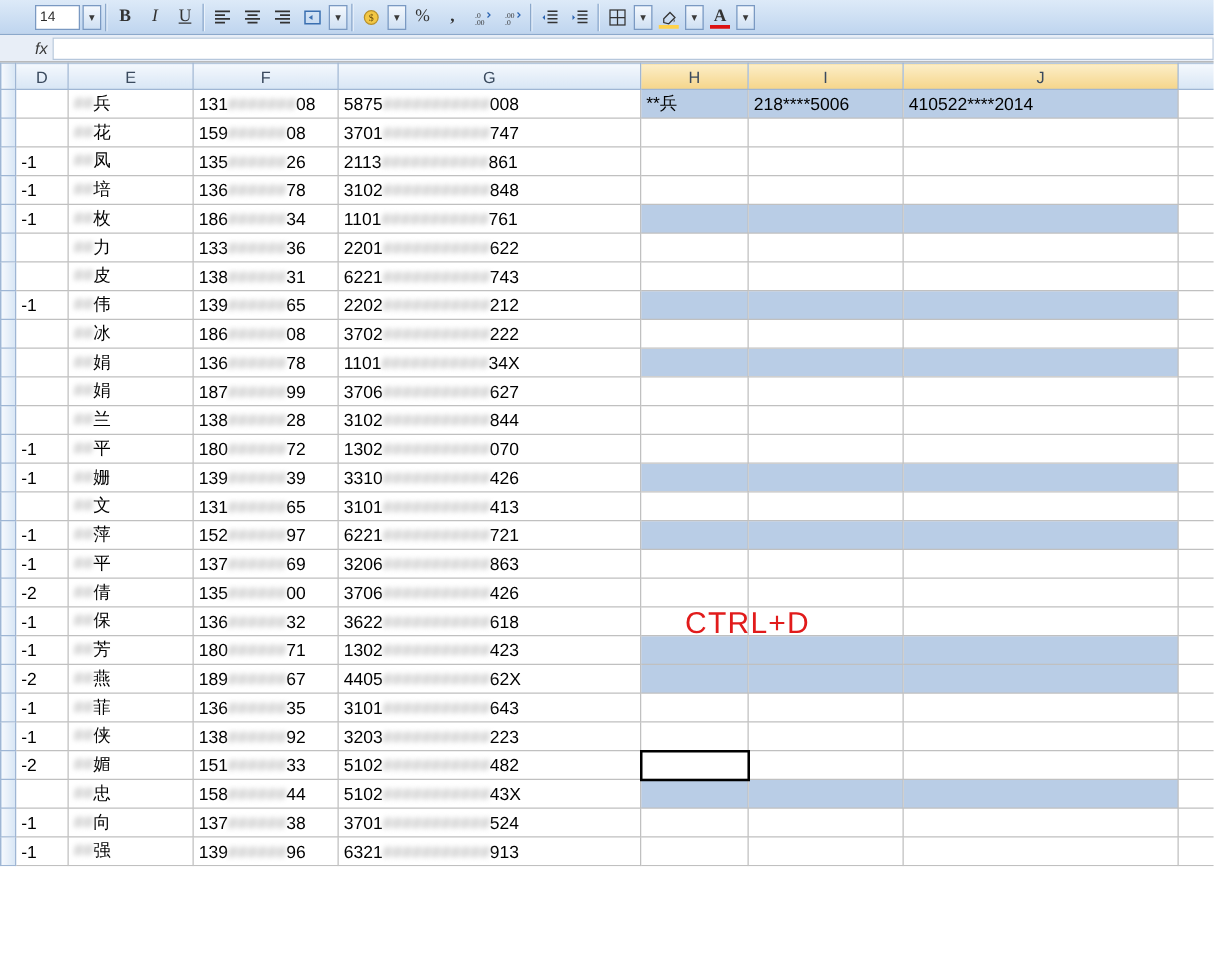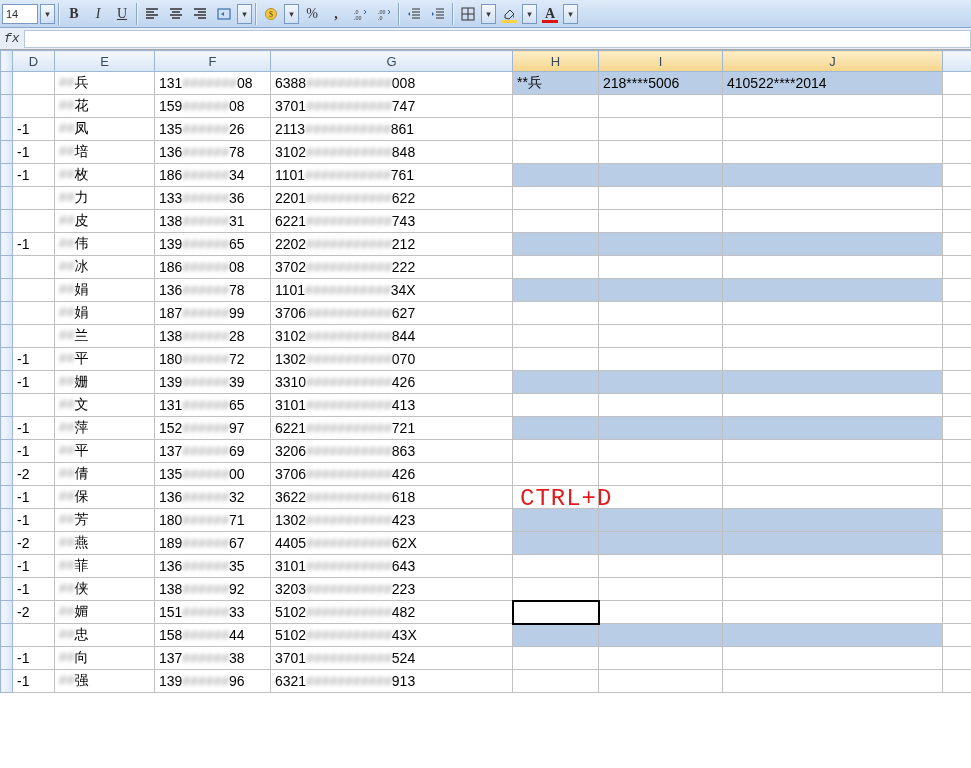--- a/index.html
+++ b/index.html
@@ -21,20 +21,21 @@
     padding: 0 2px;
     gap: 2px;
   }
   .fontsize-box {
     width: 36px; height: 20px;
     background: #fff;
     border: 1px solid #7a99c2;
     font-size: 11px;
     padding: 1px 3px;
     color: #2b2b2b;
+    margin-left: 26px;
   }
   .dd-arrow {
     width: 15px; height: 20px;
     background: linear-gradient(#f4f8fd,#cfe0f3);
     border: 1px solid #7a99c2;
     display:flex; align-items:center; justify-content:center;
     font-size:9px; color:#3a3a3a;
   }
   .tb-btn {
     width: 22px; height: 22px;
@@ -67,21 +68,21 @@
   .formula-bar {
     height: 22px;
     background:#e8eef7;
     border-bottom:1px solid #a8a8a8;
     display:flex; align-items:center;
     padding-left:4px;
     font-style: italic;
     font-size: 13px;
     color:#3a3a3a;
   }
-  .formula-bar span { font-family: Liberation Mono, monospace; }
+  .formula-bar span { font-family: Liberation Sans, sans-serif; margin-left: 24px; }
   .formula-line {
     flex:1; height:18px; background:#fff; border:1px solid #b6c7dc;
     margin-left:4px;
   }
   
   .sheet {
     position:relative;
     overflow:hidden;
   }
   table {
@@ -128,23 +129,23 @@
   .hl td.csel { background:#b9cde6; }
   .blur {
     color:#cfcfcf;
     text-shadow: 0 0 3px #c6c6c6;
     filter: blur(1.5px);
   }
   .overlay-text {
     position:absolute;
     font-size: 24px;
     font-weight: normal;
-    font-family: Liberation Mono, monospace;
+    font-family: Liberation Sans, sans-serif;
     color:#e11b1b;
-    left:520px; top:435px;
+    left:548px; top:435px;
     letter-spacing:1px;
   }
   .active-cell {
     outline:2px solid #000;
     outline-offset:-1px;
     background:#fff !important;
   }
   .header-row td {
     font-size:15px;
   }
@@ -272,21 +273,21 @@
         <th class="col-J-h">J</th>
         <th></th>
       </tr>
     </thead>
     <tbody id="tbody">
       <tr class="hl">
         <td class="row-head"></td>
         <td></td>
         <td><span class="blur">##</span><span>兵</span></td>
         <td><span>131</span><span class="blur">#######</span><span>08</span></td>
-        <td><span>6388</span><span class="blur">###########</span><span>008</span></td>
+        <td><span>5875</span><span class="blur">###########</span><span>008</span></td>
         <td class="csel">**兵</td>
         <td class="csel">218****5006</td>
         <td class="csel">410522****2014</td>
         <td></td>
       </tr>
 
     <tr>
           <td class="row-head"></td>
           <td></td>
           <td><span class="blur">##</span>花</td>

